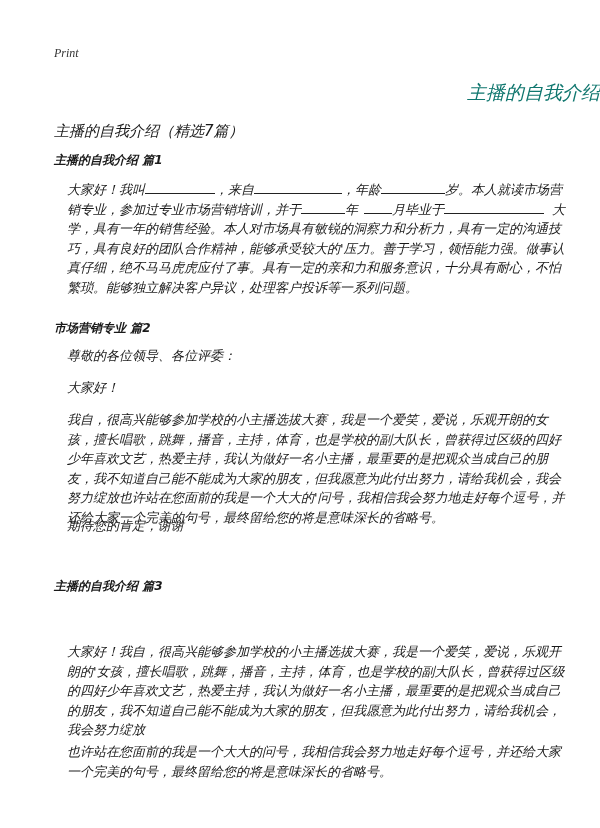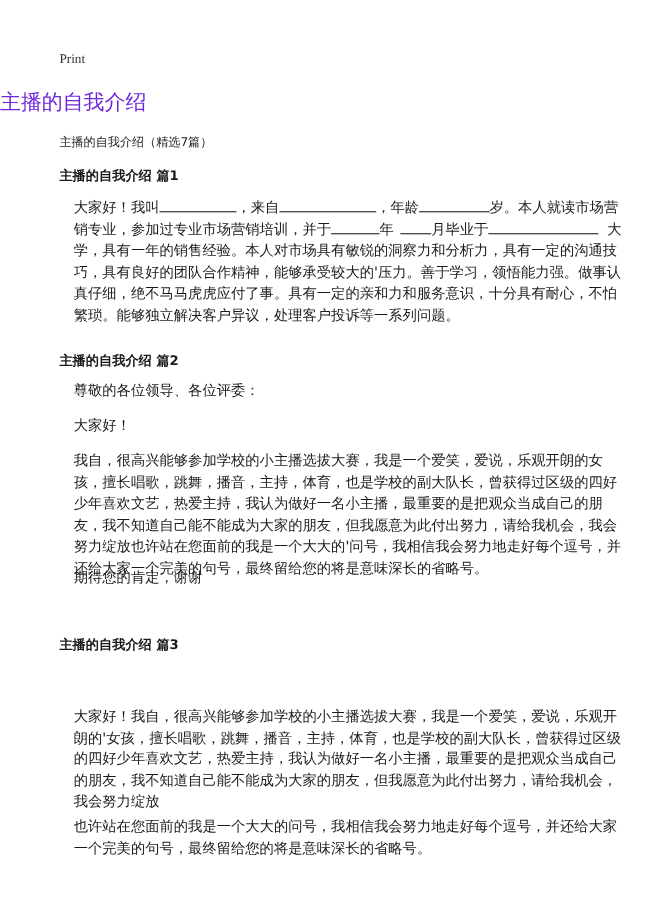--- a/index.html
+++ b/index.html
@@ -1,39 +1,39 @@
 <!DOCTYPE html>
 <html><head>
 <meta charset="utf-8">
 <style>
   html, body { margin: 0; padding: 0; background: #ffffff; }
   body { width: 600px; height: 828px; overflow: hidden; position: relative;
          font-family: "DejaVu Sans", sans-serif; color: #1a1a1a; }
-  .page { position: absolute; left: 0; top: 0; width: 480px; height: 828px; }
+  .page { position: absolute; left: 0; top: 0; width: 480px; height: 828px; font-style: italic; }
   .print { position: absolute; left: 54px; top: 46px; font-family: "Liberation Serif", serif; font-size: 12px; color: #333; }
-  .title { position: absolute; left: 0; width: 600px; top: 80px; text-align: left; font-size: 19px; color: #6d28d9; }
-  .subtitle { position: absolute; left: 54px; top: 122px; font-size: 11px; }
+  .title { position: absolute; left: 0; width: 600px; top: 80px; text-align: right; font-size: 19px; color: #0f766e; }
+  .subtitle { position: absolute; left: 54px; top: 122px; font-size: 15px; }
   .h { position: absolute; left: 54px; font-size: 12px; font-weight: bold; }
   .p { position: absolute; left: 54px; width: 500px; font-size: 13px; line-height: 19.5px; margin-left: 13px; }
   .blank { display: inline-block; border-bottom: 1px solid #222; height: 12px; vertical-align: baseline; }
 </style>
 </head>
 <body>
 
 <div class="page">
   <div class="print">Print</div>
   <div class="title">主播的自我介绍</div>
   <div class="subtitle">主播的自我介绍（精选7篇）</div>
 
   <div class="h" style="top:152px">主播的自我介绍 篇1</div>
   <div class="p" style="top:180px">
     <span>大家好！我叫</span><span class="blank" style="width:70px"></span><span>，来自</span><span class="blank" style="width:88px"></span><span>，年龄</span><span class="blank" style="width:64px"></span><span>岁。本人就读</span><span>市场营销专业，参加过专业市场营销培训，并于</span><span class="blank" style="width:44px"></span><span>年</span><span class="blank" style="width:28px;margin-left:6px"></span><span>月毕业于</span><span class="blank" style="width:100px;margin-right:8px"></span><span>大学，具有一年的销售经验。本人对市场具有敏锐的洞察力和分析力，具有一定的沟通技巧，具有良好的团队合作精神，能够承受较大的'压力。善于学习，领悟能力强。做事认真仔细，绝不马马虎虎应付了事。具有一定的亲和力和服务意识，十分具有耐心，不怕繁琐。能够独立解决客户异议，处理客户投诉等一系列问题。</span>
   </div>
 
-  <div class="h" style="top:320px">主播的自我介绍 篇2</div>
+  <div class="h" style="top:320px">市场营销专业 篇2</div>
   <div class="p" style="top:346px">尊敬的各位领导、各位评委：</div>
   <div class="p" style="top:410px">我自，很高兴能够参加学校的小主播选拔大赛，我是一个爱笑，爱说，乐观开朗的女孩，擅长唱歌，跳舞，播音，主持，体育，也是学校的副大队长，曾获得过区级的四好少年喜欢文艺，热爱主持，我认为做好一名小主播，最重要的是把观众当成自己的朋友，我不知道自己能不能成为大家的朋友，但我愿意为此付出努力，请给我机会，我会努力绽放也许站在您面前的我是一个大大的'问号，我相信我会努力地走好每个逗号，并还给大家一个完美的句号，最终留给您的将是意味深长的省略号。</div>
   <div class="p" style="top:378px">大家好！</div>
   <div class="p" style="top:516px">期待您的肯定，谢谢</div>
 
   <div class="h" style="top:578px">主播的自我介绍 篇3</div>
   <div class="p" style="top:642px">大家好！我自，很高兴能够参加学校的小主播选拔大赛，我是一个爱笑，爱说，乐观开朗的'女孩，擅长唱歌，跳舞，播音，主持，体育，也是学校的副大队长，曾获得过区级的四好少年喜欢文艺，热爱主持，我认为做好一名小主播，最重要的是把观众当成自己的朋友，我不知道自己能不能成为大家的朋友，但我愿意为此付出努力，请给我机会，我会努力绽放</div>
   <div class="p" style="top:742px">也许站在您面前的我是一个大大的问号，我相信我会努力地走好每个逗号，并还给大家一个完美的句号，最终留给您的将是意味深长的省略号。</div>
 </div>
 

